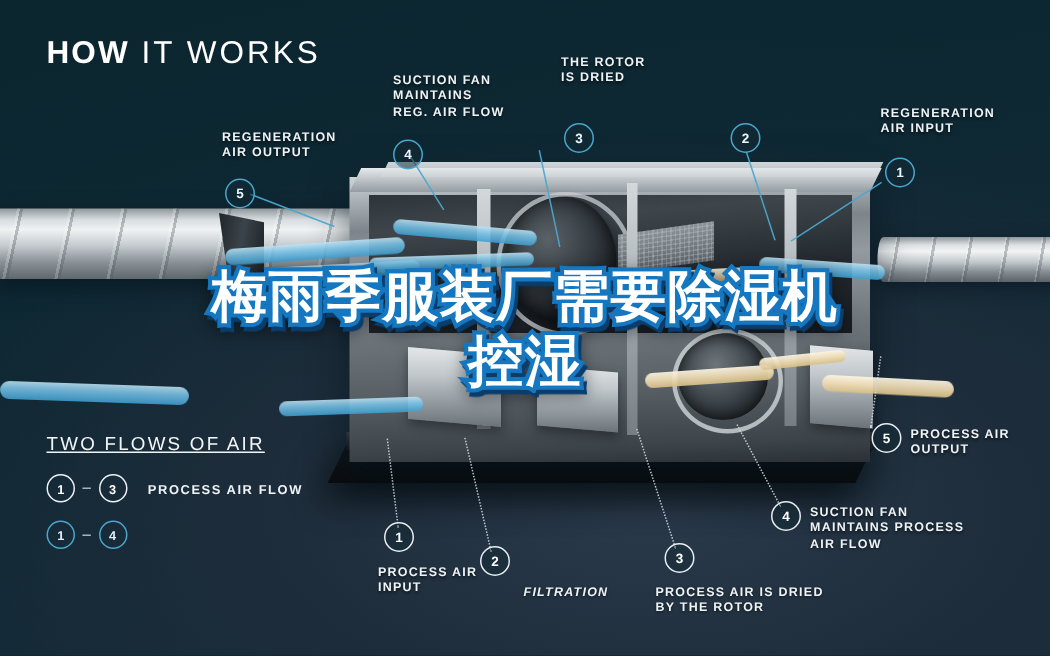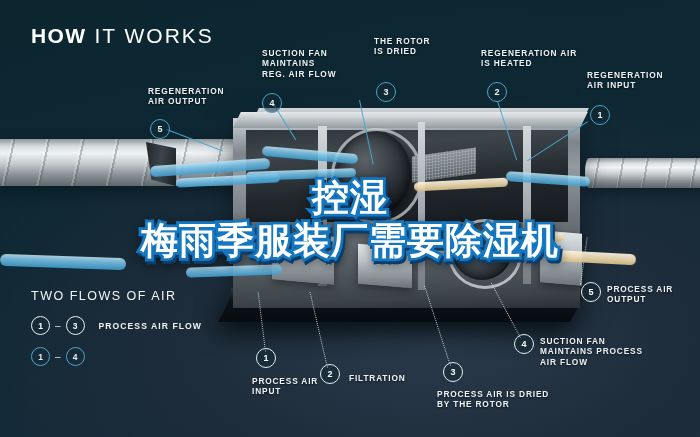--- a/index.html
+++ b/index.html
@@ -169,21 +169,21 @@
 
   
   .line{position:absolute;transform-origin:0 0;height:0;}
   .line.solid{border-top:1.1px solid #4aa6cd;opacity:.95;}
   .line.dot{border-top:1.3px dotted #cfd9de;opacity:.9;}
 
   
   .legend{position:absolute;left:31px;top:289px;}
   .legend h2{
     margin:0 0 13px 0;font-size:12.5px;font-weight:400;letter-spacing:1.5px;
-    color:#f2f6f8;text-transform:uppercase;
+    color:#f2f6f8;text-transform:uppercase;text-decoration:underline;
   }
   .lrow{display:flex;align-items:center;margin-bottom:12px;}
   .lrow .cc{
     width:17px;height:17px;border-radius:50%;
     display:flex;align-items:center;justify-content:center;
     font-size:8.5px;font-weight:700;color:#fff;flex:none;
   }
   .lrow .cc.w{border:1.4px solid #eef2f4;}
   .lrow .cc.b{border:1.4px solid #4aa6cd;color:#dff0f9;}
   .dash{color:#dbe3e8;font-size:10px;margin:0 5px;}
@@ -266,34 +266,32 @@
 
   <div class="lbl" style="left:262px;top:48px;">SUCTION FAN
 MAINTAINS
 REG. AIR FLOW</div>
   <div class="circ b" style="left:262px;top:93px;">4</div>
 
   <div class="lbl" style="left:374px;top:36px;">THE ROTOR
 IS DRIED</div>
   <div class="circ b" style="left:376px;top:82px;">3</div>
 
-  <div class="lbl" style="left:481px;top:48px;">REGENERATION AIR
-IS HEATED</div>
   <div class="circ b" style="left:487px;top:82px;">2</div>
 
   <div class="lbl" style="left:587px;top:70px;">REGENERATION
 AIR INPUT</div>
   <div class="circ b" style="left:590px;top:105px;">1</div>
 
   <div class="circ w" style="left:256px;top:348px;">1</div>
   <div class="lbl" style="left:252px;top:376px;">PROCESS AIR
 INPUT</div>
 
   <div class="circ w" style="left:320px;top:364px;">2</div>
-  <div class="lbl" style="left:349px;top:373px;">FILTRATION</div>
+  <div class="lbl" style="left:349px;top:389px;font-style:italic;">FILTRATION</div>
 
   <div class="circ w" style="left:443px;top:362px;">3</div>
   <div class="lbl" style="left:437px;top:389px;">PROCESS AIR IS DRIED
 BY THE ROTOR</div>
 
   <div class="circ w" style="left:514px;top:334px;">4</div>
   <div class="lbl" style="left:540px;top:336px;">SUCTION FAN
 MAINTAINS PROCESS
 AIR FLOW</div>
 
@@ -312,17 +310,17 @@
     </div>
 
     <div class="lrow">
       <div class="cc b">1</div>
       <span class="dash">–</span>
       <div class="cc b">4</div>
     </div>
   </div>
 
   <div class="cn">
+    <span>梅雨季服装厂需要除湿机</span>
     <span>控湿</span>
-    <span>梅雨季服装厂需要除湿机</span>
   </div>
 
 </div>
 
 </body></html>

